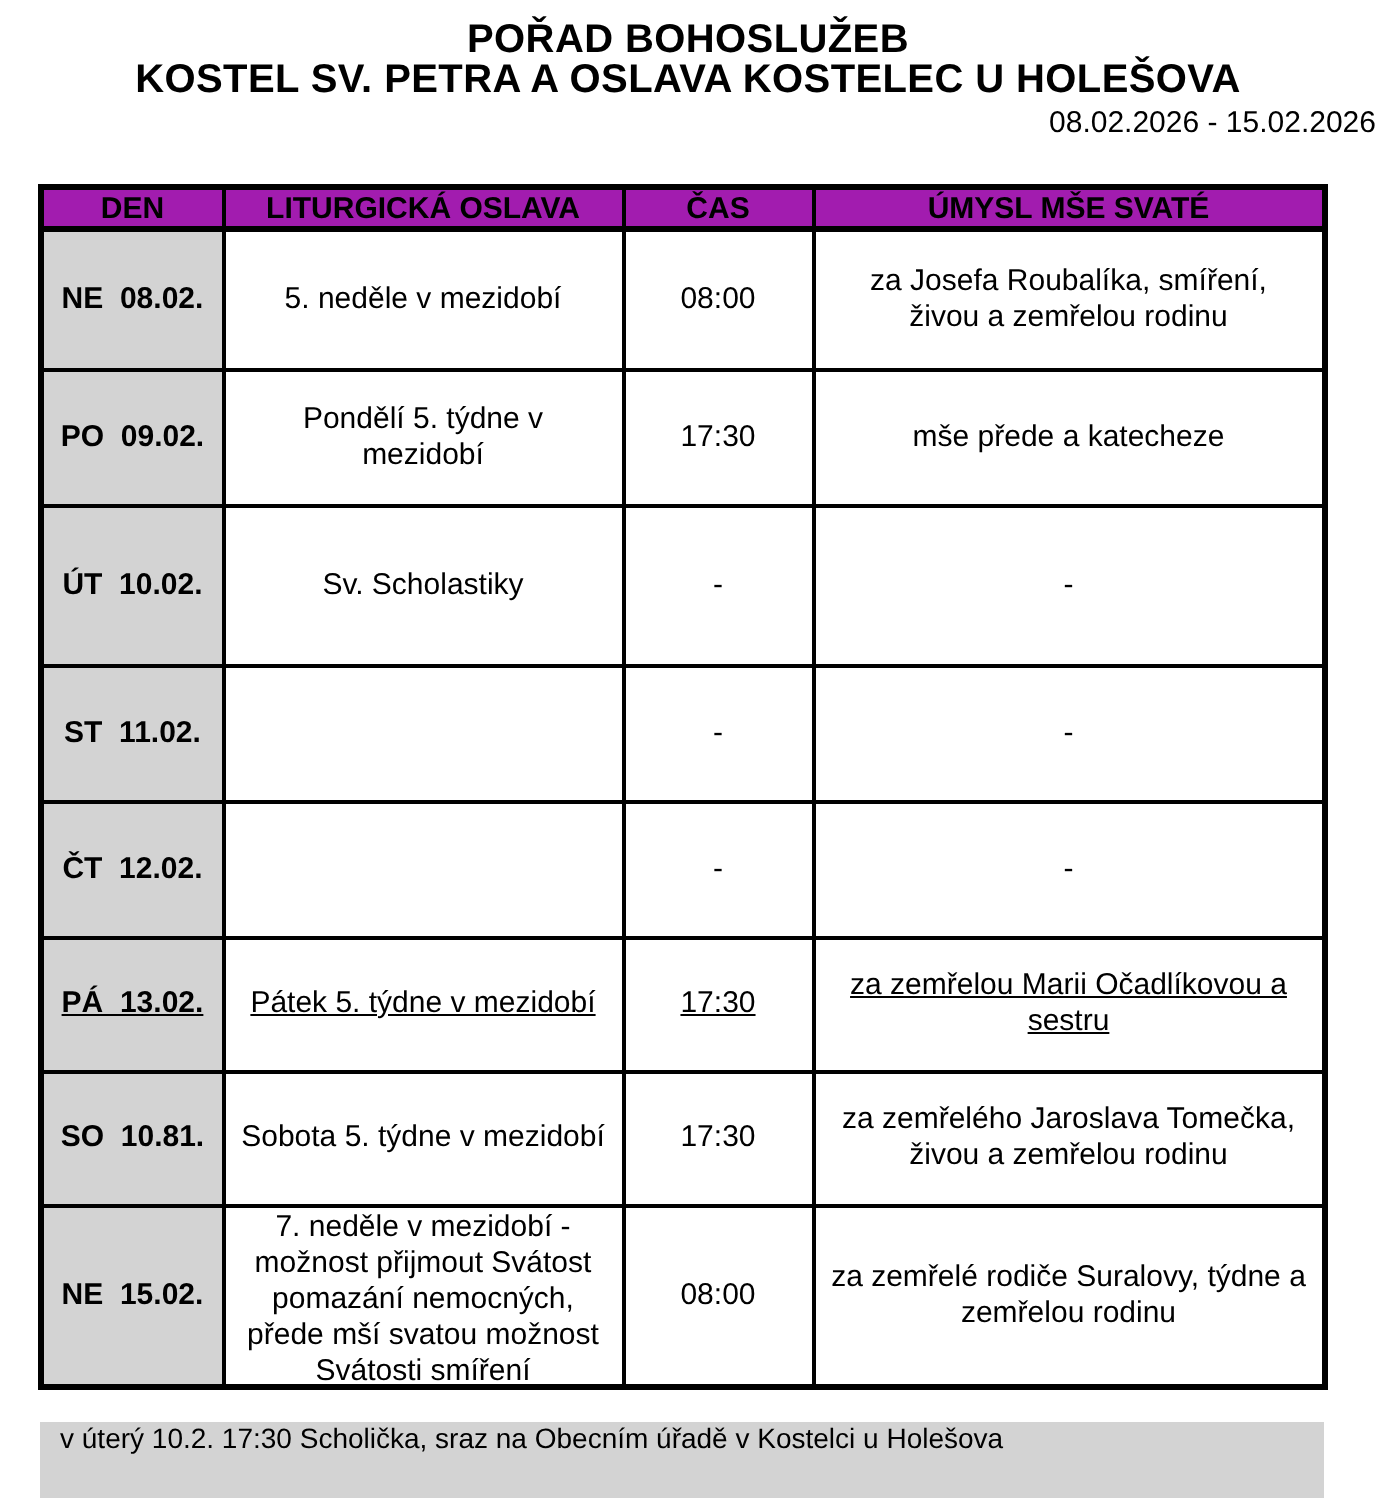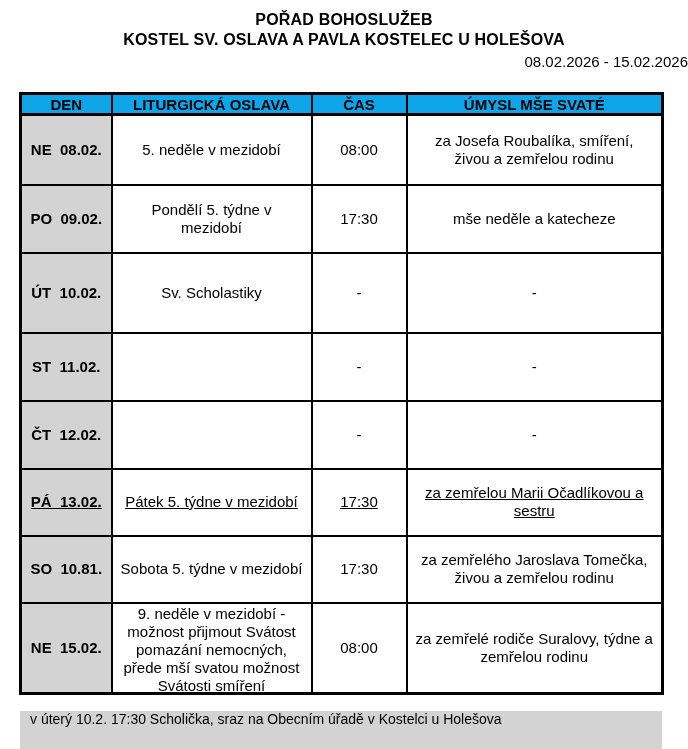--- a/index.html
+++ b/index.html
@@ -8,37 +8,37 @@
     background: #ffffff;
     font-family: "Liberation Sans", sans-serif;
     color: #000000;
     overflow: hidden;
   }
   .page { width: 688px; height: 749px; position: relative; }
 
   
   .page-header { padding-top: 10px; text-align: center; }
   .title-line {
-    font-size: 16px; font-weight: bold; line-height: 20px;
+    font-size: 20px; font-weight: bold; line-height: 20px;
     letter-spacing: 0.2px;
   }
   .date-range { font-size: 15px; line-height: 20px; margin-top: 2px; text-align: right; }
 
   
   table.schedule {
     border-collapse: collapse;
     table-layout: fixed;
     width: 642px;
     margin: 20px 0 0 19px;
     border: 3px solid #000;
   }
   .schedule th, .schedule td { border: 2px solid #000; }
   .schedule thead th {
     height: 21px;
-    background: #0ea5e9;
+    background: #a21caf;
     font-size: 15px; font-weight: bold;
     text-align: center; vertical-align: middle;
     border-bottom: 3px solid #000;
     padding: 0;
   }
   .schedule td {
     font-size: 15px;
     text-align: center;
     vertical-align: middle;
     padding: 1px 3px;
@@ -74,21 +74,21 @@
     font-size: 14px;
   }
 </style>
 </head>
 <body>
 
 <div class="page">
 
   <header class="page-header">
     <div class="title-line">POŘAD BOHOSLUŽEB</div>
-    <div class="title-line">KOSTEL SV. OSLAVA A PAVLA KOSTELEC U HOLEŠOVA</div>
+    <div class="title-line">KOSTEL SV. PETRA A OSLAVA KOSTELEC U HOLEŠOVA</div>
     <div class="date-range">08.02.2026 - 15.02.2026</div>
   </header>
 
   <table class="schedule">
     <colgroup>
       <col style="width:91px">
       <col style="width:200px">
       <col style="width:95px">
       <col style="width:256px">
     </colgroup>
@@ -117,21 +117,21 @@
         <tr>
           <td class="day">PO  09.02.</td>
           <td class="celebration">
             <div class="cell-content">Pondělí 5. týdne v
 mezidobí</div>
           </td>
           <td class="time">
             <div class="cell-content">17:30</div>
           </td>
           <td class="intention">
-            <div class="cell-content">mše neděle a katecheze</div>
+            <div class="cell-content">mše přede a katecheze</div>
           </td>
         </tr>
         <tr>
           <td class="day">ÚT  10.02.</td>
           <td class="celebration">
             <div class="cell-content">Sv. Scholastiky</div>
           </td>
           <td class="time">
             <div class="cell-content">-</div>
           </td>
@@ -185,21 +185,21 @@
             <div class="cell-content">17:30</div>
           </td>
           <td class="intention">
             <div class="cell-content">za zemřelého Jaroslava Tomečka,
 živou a zemřelou rodinu</div>
           </td>
         </tr>
         <tr>
           <td class="day">NE  15.02.</td>
           <td class="celebration">
-            <div class="cell-content">9. neděle v mezidobí -
+            <div class="cell-content">7. neděle v mezidobí -
 možnost přijmout Svátost
 pomazání nemocných,
 přede mší svatou možnost
 Svátosti smíření</div>
           </td>
           <td class="time">
             <div class="cell-content">08:00</div>
           </td>
           <td class="intention">
             <div class="cell-content">za zemřelé rodiče Suralovy, týdne a

